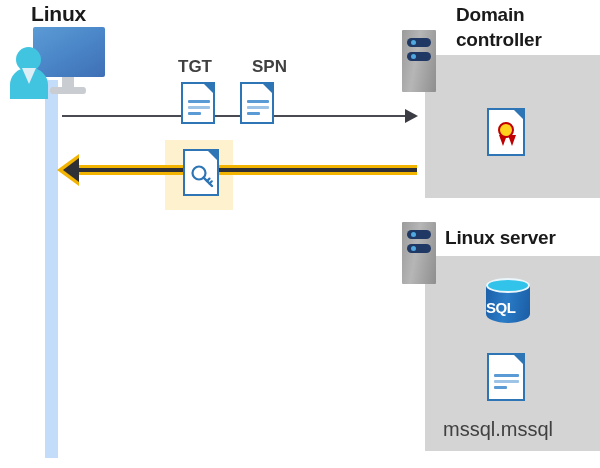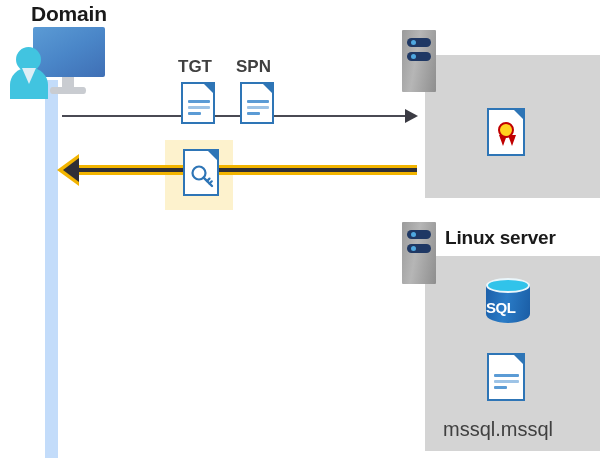--- a/index.html
+++ b/index.html
@@ -132,21 +132,21 @@
   #doc-tgt { left: 181px; top: 82px; }
   #doc-spn { left: 240px; top: 82px; }
 
   .doc-label {
     font-size: 17px;
     color: #404040;
     font-family: "Liberation Sans", sans-serif;
     font-weight: bold;
   }
   #label-tgt { left: 178px; top: 57px; }
-  #label-spn { left: 236px; top: 57px; }
+  #label-spn { left: 252px; top: 57px; }
 
   
   #highlight {
     left: 165px; top: 140px; width: 68px; height: 70px;
     background: #fdf2cd;
   }
   #doc-key { left: 183px; top: 149px; width: 36px; height: 47px; }
   .keydoc {
     position: relative;
     width: 36px; height: 47px;
@@ -259,21 +259,21 @@
   .z1 { z-index: 1; }
   .z2 { z-index: 2; }
   .z3 { z-index: 3; }
   .z4 { z-index: 4; }
 </style>
 </head>
 <body>
 
 <div id="canvas">
 
-  <div class="abs title z3" id="client-title">Domain</div>
+  <div class="abs title z3" id="client-title">Linux</div>
 
   <div class="abs z1" id="lifeline"></div>
 
   <div class="abs z3" id="client-monitor">
     <div class="mon-screen"></div>
     <div class="mon-neck"></div>
     <div class="mon-base"></div>
     <div class="person-head"></div>
     <div class="person-body"></div>
     <div class="person-collar"></div>
@@ -318,20 +318,22 @@
       <svg width="26" height="26" viewBox="0 0 26 26">
         <circle cx="9" cy="9" r="6.5" fill="none" stroke="#2e75b6" stroke-width="2.2"></circle>
         <path d="M13.6 13.6 L22 22" stroke="#2e75b6" stroke-width="2.4" stroke-linecap="round" fill="none"></path>
         <path d="M17 17 L19.5 14.6" stroke="#2e75b6" stroke-width="2.2" stroke-linecap="round"></path>
         <path d="M19.5 19.5 L21.8 17.3" stroke="#2e75b6" stroke-width="2.2" stroke-linecap="round"></path>
       </svg>
     </div>
   </div>
 
   <div class="abs panel z1" id="dc-panel"></div>
+  <div class="abs title z3" id="dc-title">Domain
+controller</div>
   <div class="abs server z3" id="dc-server">
     <div class="bay">
         <i></i>
       </div>
     <div class="bay">
         <i></i>
       </div>
   </div>
 
   <div class="abs z3" id="doc-cert">

